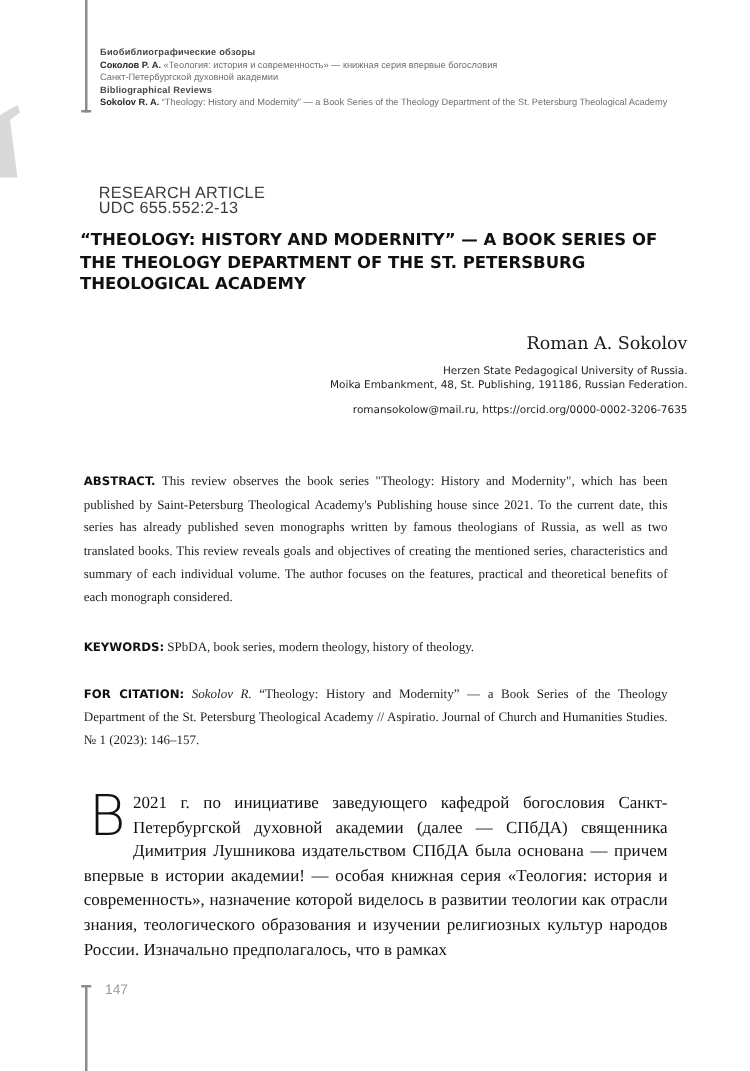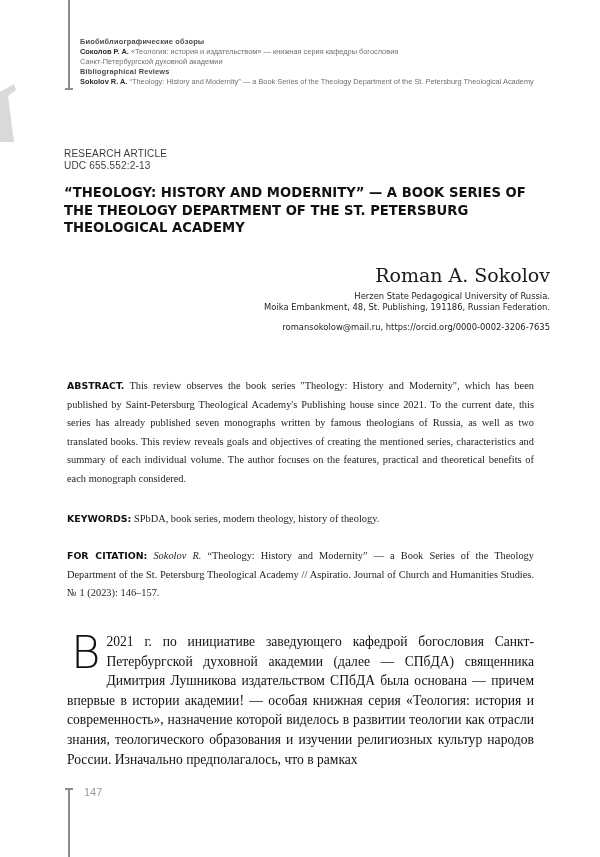--- a/index.html
+++ b/index.html
@@ -5,24 +5,24 @@
   html, body { margin: 0; padding: 0; background: #ffffff; }
   body { width: 600px; height: 857px; position: relative; overflow: hidden; font-family: "DejaVu Serif", serif; color: #1a1a1a; }
   .vline-top { position: absolute; left: 68px; top: 0; width: 2px; height: 90px; background: #8c8c8c; }
   .vline-top-cap { position: absolute; left: 65px; top: 88px; width: 8px; height: 2px; background: #8c8c8c; }
   .vline-bottom { position: absolute; left: 68px; top: 788px; width: 2px; height: 69px; background: #8c8c8c; }
   .vline-bottom-cap { position: absolute; left: 65px; top: 788px; width: 8px; height: 2px; background: #8c8c8c; }
   .deco-shape { position: absolute; left: 0; top: 82px; width: 20px; height: 70px; }
   .running-head { position: absolute; left: 80px; top: 37px; width: 500px; font-family: "Liberation Sans", sans-serif; font-size: 7.4px; line-height: 10px; color: #6f6f6f; }
   .rh-section { font-weight: bold; color: #4a4a4a; letter-spacing: 0.2px; }
   .rh-line b { color: #2a2a2a; }
-  .meta { position: absolute; left: 64px; top: 148px; font-family: "Liberation Sans", sans-serif; font-size: 10px; line-height: 11.5px; color: #3c3c3c; letter-spacing: 0.2px; }
+  .meta { position: absolute; left: 79px; top: 148px; font-family: "Liberation Sans", sans-serif; font-size: 13px; line-height: 11.5px; color: #3c3c3c; letter-spacing: 0.2px; }
   .title { position: absolute; left: 64px; top: 184px; width: 480px; font-family: "DejaVu Sans", sans-serif; font-weight: bold; font-size: 13.2px; line-height: 17.5px; color: #111111; margin: 0; }
   .author-block { position: absolute; right: 50px; top: 263px; width: 460px; text-align: right; font-family: "DejaVu Sans", sans-serif; }
-  .author-name { font-family: "DejaVu Serif", serif; font-size: 19px; line-height: 24px; color: #1a1a1a; margin-bottom: 4px; }
+  .author-name { font-family: "DejaVu Serif", serif; font-size: 14px; line-height: 24px; color: #1a1a1a; margin-bottom: 4px; }
   .author-degree { font-size: 8.4px; line-height: 11px; color: #222; margin-bottom: 9px; }
   .author-aff { font-size: 8.4px; line-height: 11px; color: #222; margin-bottom: 9px; }
   .author-contact { font-size: 8.4px; line-height: 11px; color: #222; }
   .abstract { position: absolute; left: 67px; top: 377px; width: 467px; font-family: "Liberation Serif", serif; font-size: 10.4px; line-height: 18.6px; color: #1e1e1e; text-align: justify; }
   .lbl { font-family: "DejaVu Sans", sans-serif; font-weight: bold; font-size: 9.4px; color: #111; }
   .keywords { position: absolute; left: 67px; top: 510px; width: 467px; font-family: "Liberation Serif", serif; font-size: 10.4px; line-height: 18.6px; color: #1e1e1e; }
   .citation { position: absolute; left: 67px; top: 547px; width: 467px; font-family: "Liberation Serif", serif; font-size: 10.4px; line-height: 18.6px; color: #1e1e1e; text-align: justify; }
   .body-text { position: absolute; left: 67px; top: 632px; width: 467px; font-family: "Liberation Serif", serif; font-size: 13.6px; line-height: 19.6px; color: #111; text-align: justify; }
   .dropcap { float: left; font-family: "DejaVu Sans", sans-serif; font-weight: 200; font-size: 45px; line-height: 38px; margin: 2px 6px 0 4px; color: #111; }
   .page-num { position: absolute; left: 84px; top: 786px; font-family: "Liberation Sans", sans-serif; font-size: 11px; color: #9a9a9a; }
@@ -33,21 +33,21 @@
 <div class="vline-top"></div>
 <div class="vline-top-cap"></div>
 <svg class="deco-shape" viewBox="0 0 20 70">
   <polygon points="0,10 14,2 16,8 8,14 14,60 0,60" fill="#d9d9d9"></polygon>
 </svg>
 
 <div class="running-head">
   <div class="rh-section">Биобиблиографические обзоры</div>
   <div class="rh-line">
     <b>Соколов Р. А.</b>
-    <span>«Теология: история и издательством» — книжная серия кафедры богословия</span>
+    <span>«Теология: история и современность» — книжная серия впервые богословия</span>
   </div>
   <div class="rh-line">Санкт-Петербургской духовной академии</div>
   <div class="rh-section">Bibliographical Reviews</div>
   <div class="rh-line">
     <b>Sokolov R. A.</b>
     <span>“Theology: History and Modernity” — a Book Series of the Theology Department of the St. Petersburg Theological Academy</span>
   </div>
 </div>
 
 <div class="meta">

